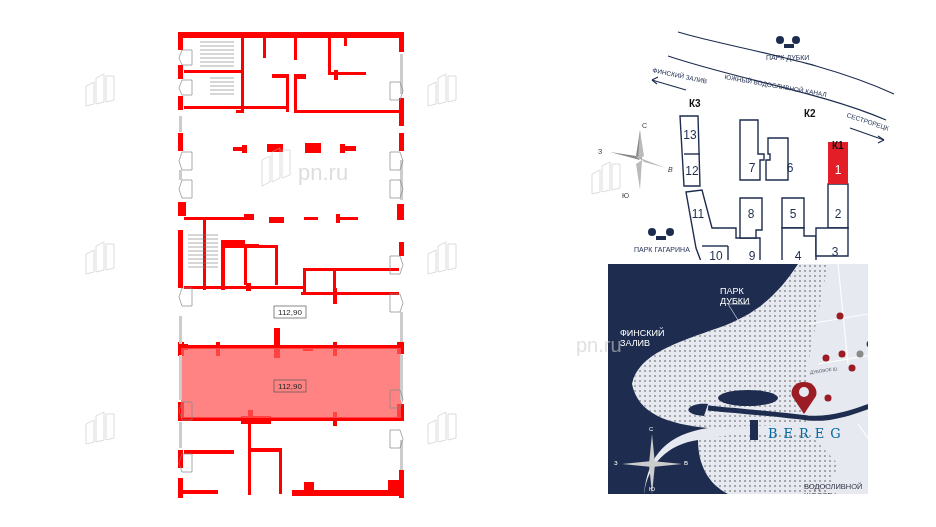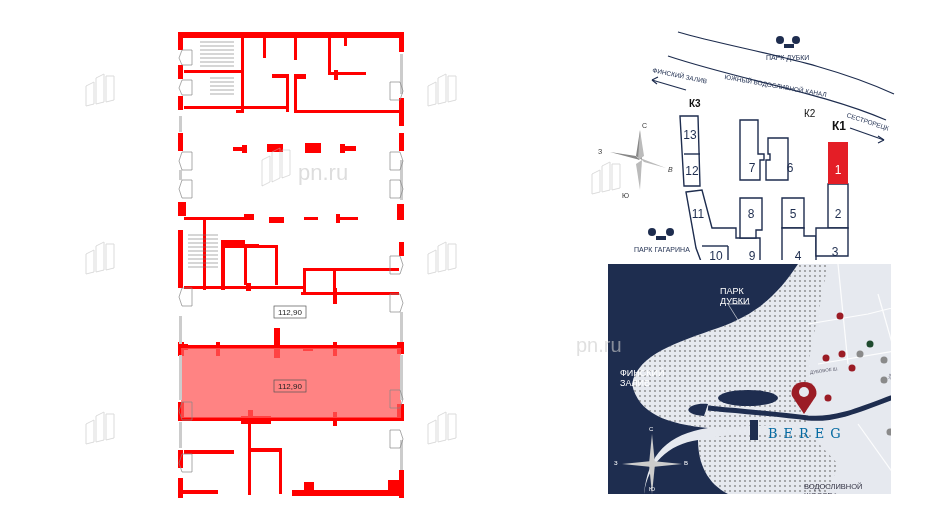--- a/index.html
+++ b/index.html
@@ -1,21 +1,21 @@
 <!DOCTYPE html>
 <html><head>
 <meta charset="utf-8">
 <style>
   html,body{margin:0;padding:0;background:#fff;}
   body{width:936px;height:527px;position:relative;overflow:hidden;font-family:"Liberation Sans",sans-serif;}
   .abs{position:absolute;}
   .wm{position:absolute;opacity:.35;}
   .plan{position:absolute;left:176px;top:30px;width:230px;height:470px;}
   .scheme{position:absolute;left:600px;top:20px;width:336px;height:240px;}
-  .map{position:absolute;left:608px;top:264px;width:283px;height:230px;background:#e6e9ef;overflow:hidden;}
+  .map{position:absolute;left:608px;top:264px;width:260px;height:230px;background:#e6e9ef;overflow:hidden;}
   .txt{font-family:"Liberation Sans",sans-serif;}
 </style>
 </head>
 <body>
 
 <svg class="wm" style="left:84px;top:72px" width="36" height="36" viewBox="0 0 36 36">
     <path d="M2 14 L10 10 L10 32 L2 34Z M12 6 L20 2 L20 30 L12 32Z M22 4 L30 4 L30 28 L22 30Z" fill="none" stroke="#999"></path>
   </svg>
 <svg class="wm" style="left:84px;top:240px" width="36" height="36" viewBox="0 0 36 36">
     <path d="M2 14 L10 10 L10 32 L2 34Z M12 6 L20 2 L20 30 L12 32Z M22 4 L30 4 L30 28 L22 30Z" fill="none" stroke="#999"></path>
@@ -254,22 +254,22 @@
       <text x="238" y="198">2</text>
     <text x="238" y="154" fill="#fff">1</text>
   </g>
 </svg>
 <div class="abs txt" style="left:766px;top:54px;font-size:7px;color:#1e2d4f;">ПАРК ДУБКИ</div>
 <div class="abs txt" style="left:724px;top:82px;font-size:6.5px;color:#1e2d4f;transform:rotate(10deg);">ЮЖНЫЙ ВОДОСЛИВНОЙ КАНАЛ</div>
 <div class="abs txt" style="left:652px;top:72px;font-size:6.5px;color:#1e2d4f;transform:rotate(12deg);">ФИНСКИЙ ЗАЛИВ</div>
 <div class="abs txt" style="left:846px;top:118px;font-size:6.5px;color:#1e2d4f;transform:rotate(18deg);">СЕСТРОРЕЦК</div>
 <div class="abs txt" style="left:634px;top:246px;font-size:7px;color:#1e2d4f;">ПАРК ГАГАРИНА</div>
 <div class="abs txt" style="left:682px;top:98px;font-size:10px;font-weight:bold;color:#111;padding-left:7px;">К3</div>
-<div class="abs txt" style="left:766px;top:108px;font-size:10px;font-weight:normal;color:#111;padding-left:38px;">К2</div>
-<div class="abs txt" style="left:832px;top:119px;font-size:12px;font-weight:bold;color:#111;">К1</div>
+<div class="abs txt" style="left:766px;top:108px;font-size:10px;font-weight:bold;color:#111;padding-left:38px;">К2</div>
+<div class="abs txt" style="left:832px;top:140px;font-size:10px;font-weight:bold;color:#111;">К1</div>
 <div class="abs txt" style="left:642px;top:122px;font-size:7px;color:#333;">С</div>
 <div class="abs txt" style="left:598px;top:148px;font-size:7px;color:#333;">З</div>
 <div class="abs txt" style="left:668px;top:166px;font-size:7px;color:#333;font-style:italic;">В</div>
 <div class="abs txt" style="left:622px;top:192px;font-size:7px;color:#333;">Ю</div>
 
 <div class="map">
   <svg width="328" height="230" viewBox="0 0 328 230">
     <defs>
       <pattern id="dots" width="5" height="5" patternUnits="userSpaceOnUse">
           <circle cx="2" cy="2" r=".9" fill="#444"></circle>
@@ -326,21 +326,21 @@
     <polygon points="44,230 41,200 47,200" fill="#ccc"></polygon>
     <polygon points="14,200 44,197 44,203" fill="#ccc"></polygon>
     <polygon points="74,200 44,197 44,203" fill="#ccc"></polygon>
     <line x1="120" y1="40" x2="142" y2="40" stroke="#fff" stroke-width=".6"></line>
     <line x1="120" y1="40" x2="130" y2="56" stroke="#fff" stroke-width=".6"></line>
   </svg>
   <div class="abs txt" style="left:112px;top:22px;font-size:9px;color:#fff;line-height:10px;">
       <div>ПАРК</div>
       <div>ДУБКИ</div>
     </div>
-  <div class="abs txt" style="left:12px;top:64px;font-size:9px;color:#fff;line-height:10px;margin-top:40px;">
+  <div class="abs txt" style="left:12px;top:64px;font-size:9px;color:#fff;line-height:10px;">
       <div>ФИНСКИЙ</div>
       <div>ЗАЛИВ</div>
     </div>
   <div class="abs" style="left:160px;top:162px;font-family:'DejaVu Serif',serif;font-size:13px;letter-spacing:6px;color:#0369a1;">BEREG</div>
   <div class="abs txt" style="left:202px;top:104px;font-size:4.5px;color:#556;transform:rotate(-8deg);">ДУБОВОЕ Ш.</div>
   <div class="abs txt" style="left:276px;top:100px;font-size:4.5px;color:#556;transform:rotate(-70deg);">УЛ. ТОКАРЕВА</div>
   <div class="abs txt" style="left:196px;top:218px;font-size:7.5px;color:#334;">ВОДОСЛИВНОЙ ШОССЕ ▶</div>
   <div class="abs txt" style="left:41px;top:162px;font-size:6px;color:#fff;">С</div>
   <div class="abs txt" style="left:6px;top:196px;font-size:6px;color:#fff;">З</div>
   <div class="abs txt" style="left:76px;top:196px;font-size:6px;color:#fff;">В</div>

